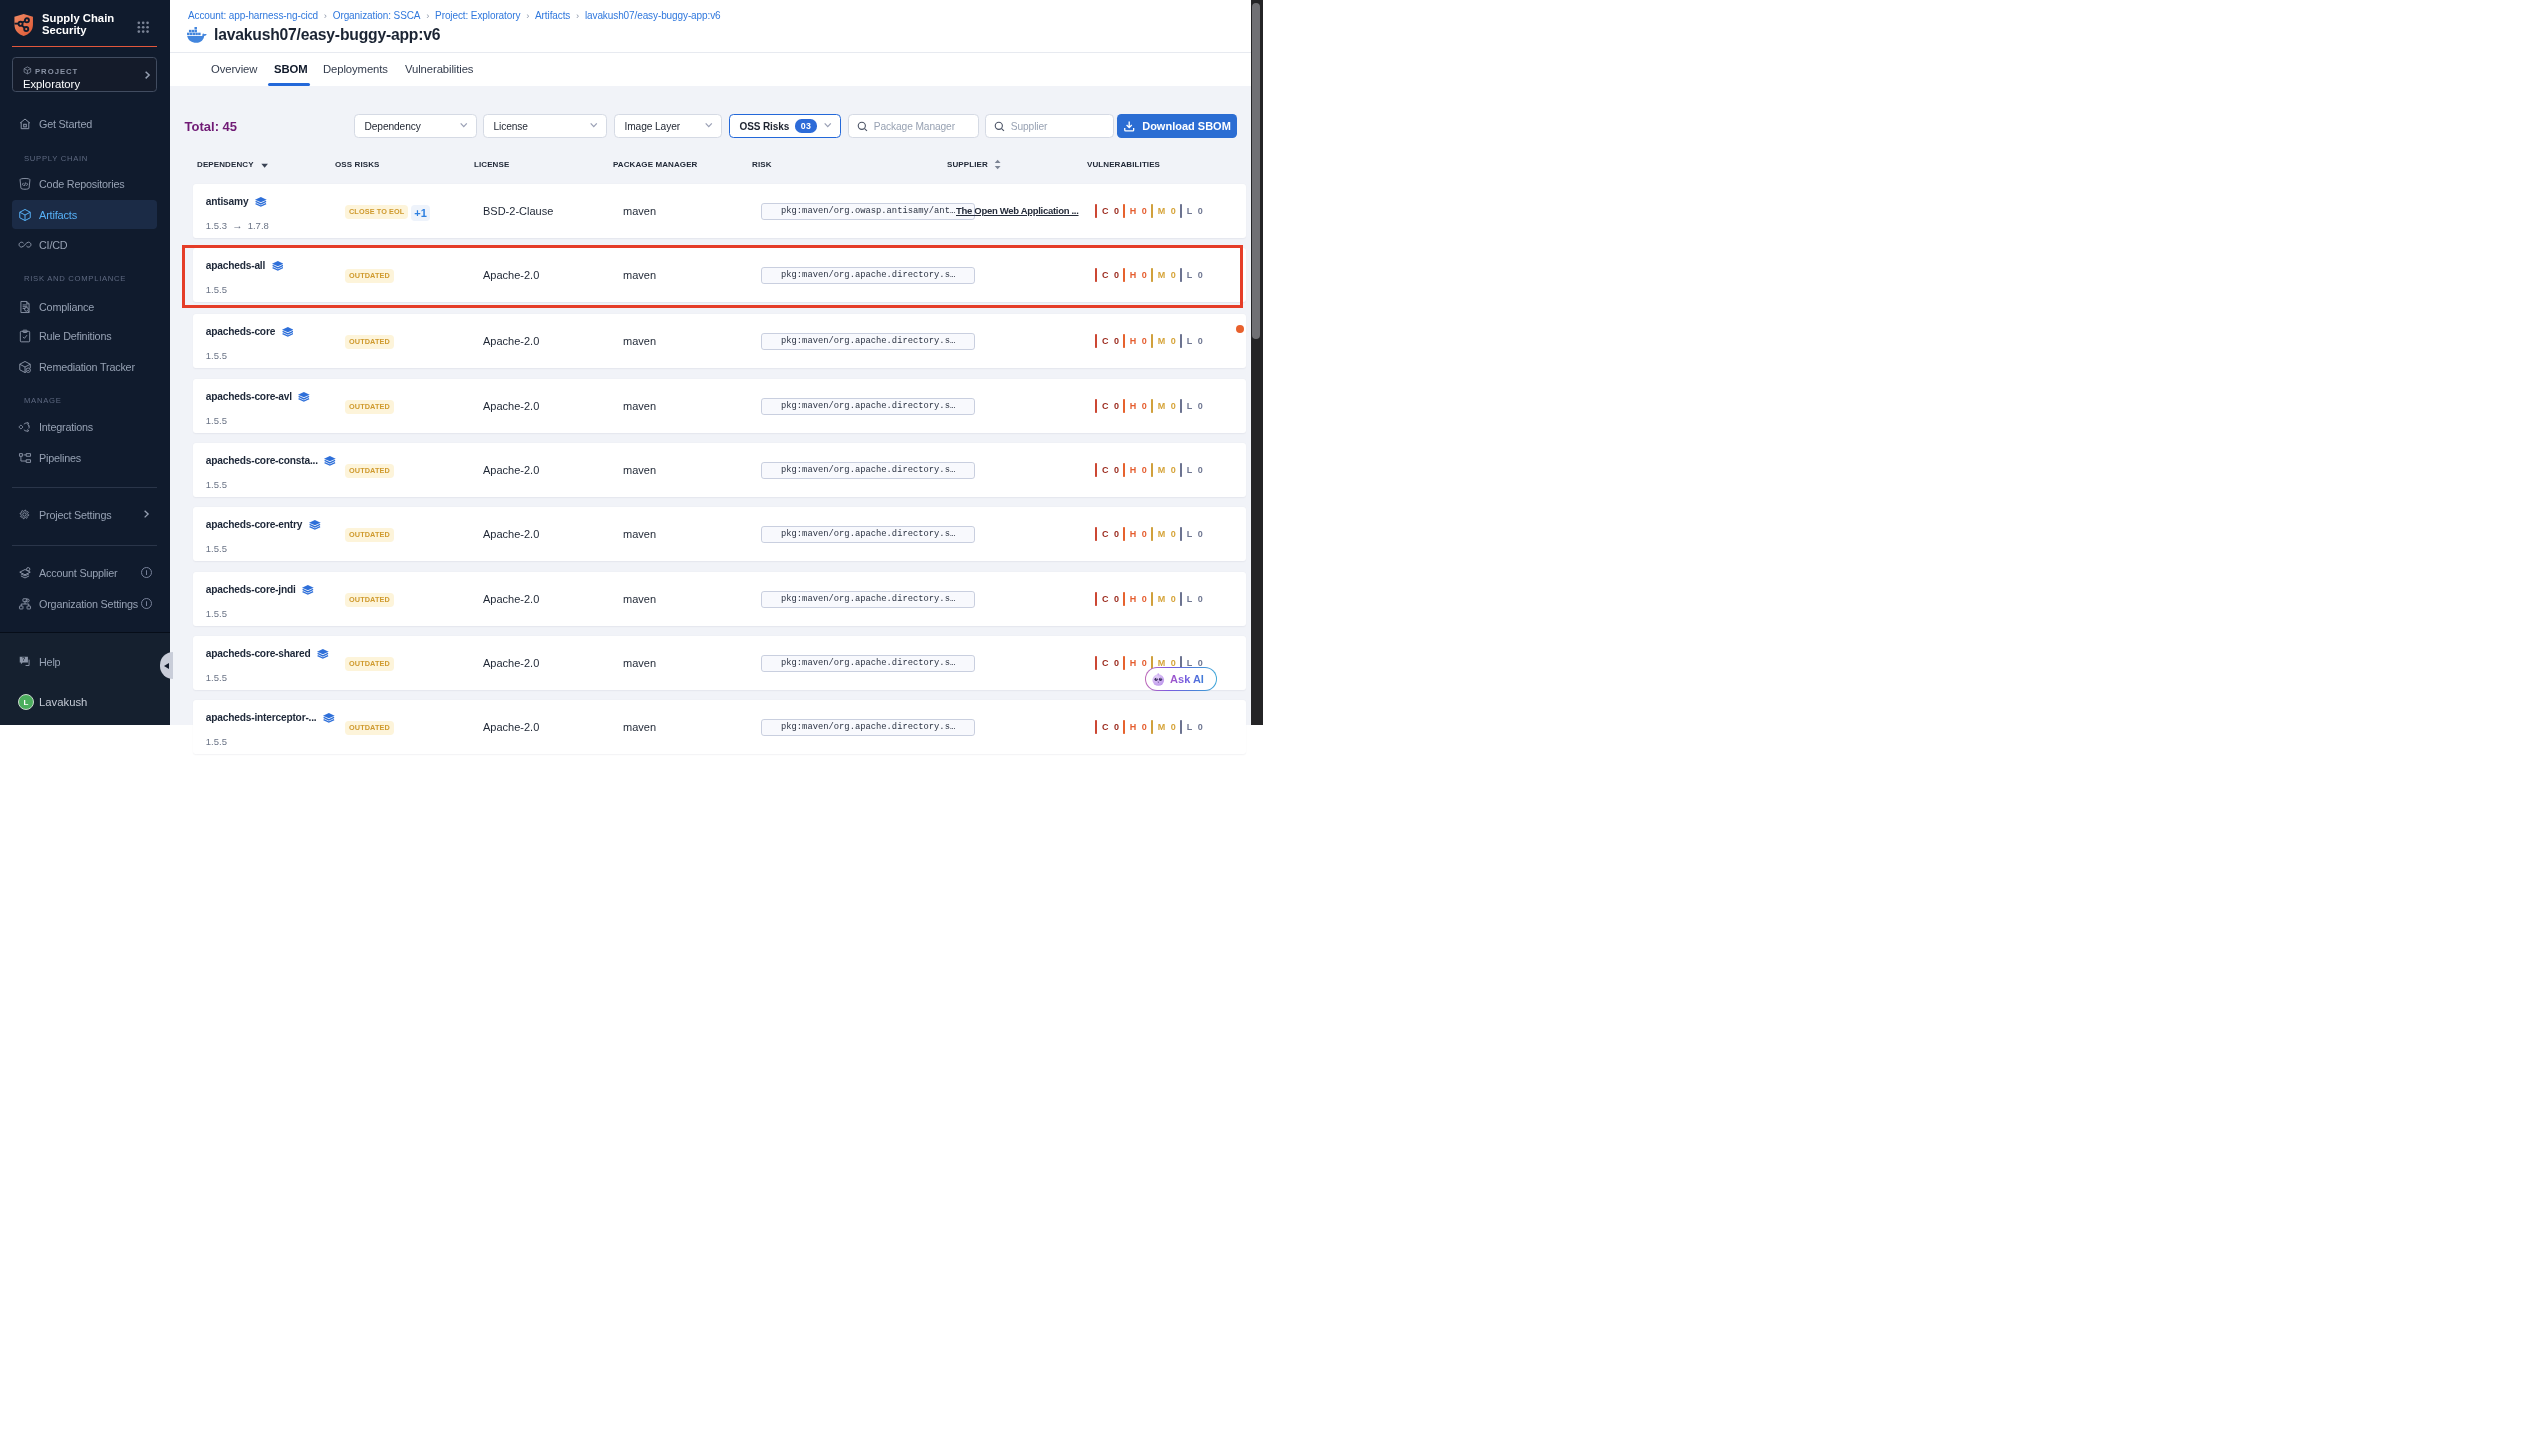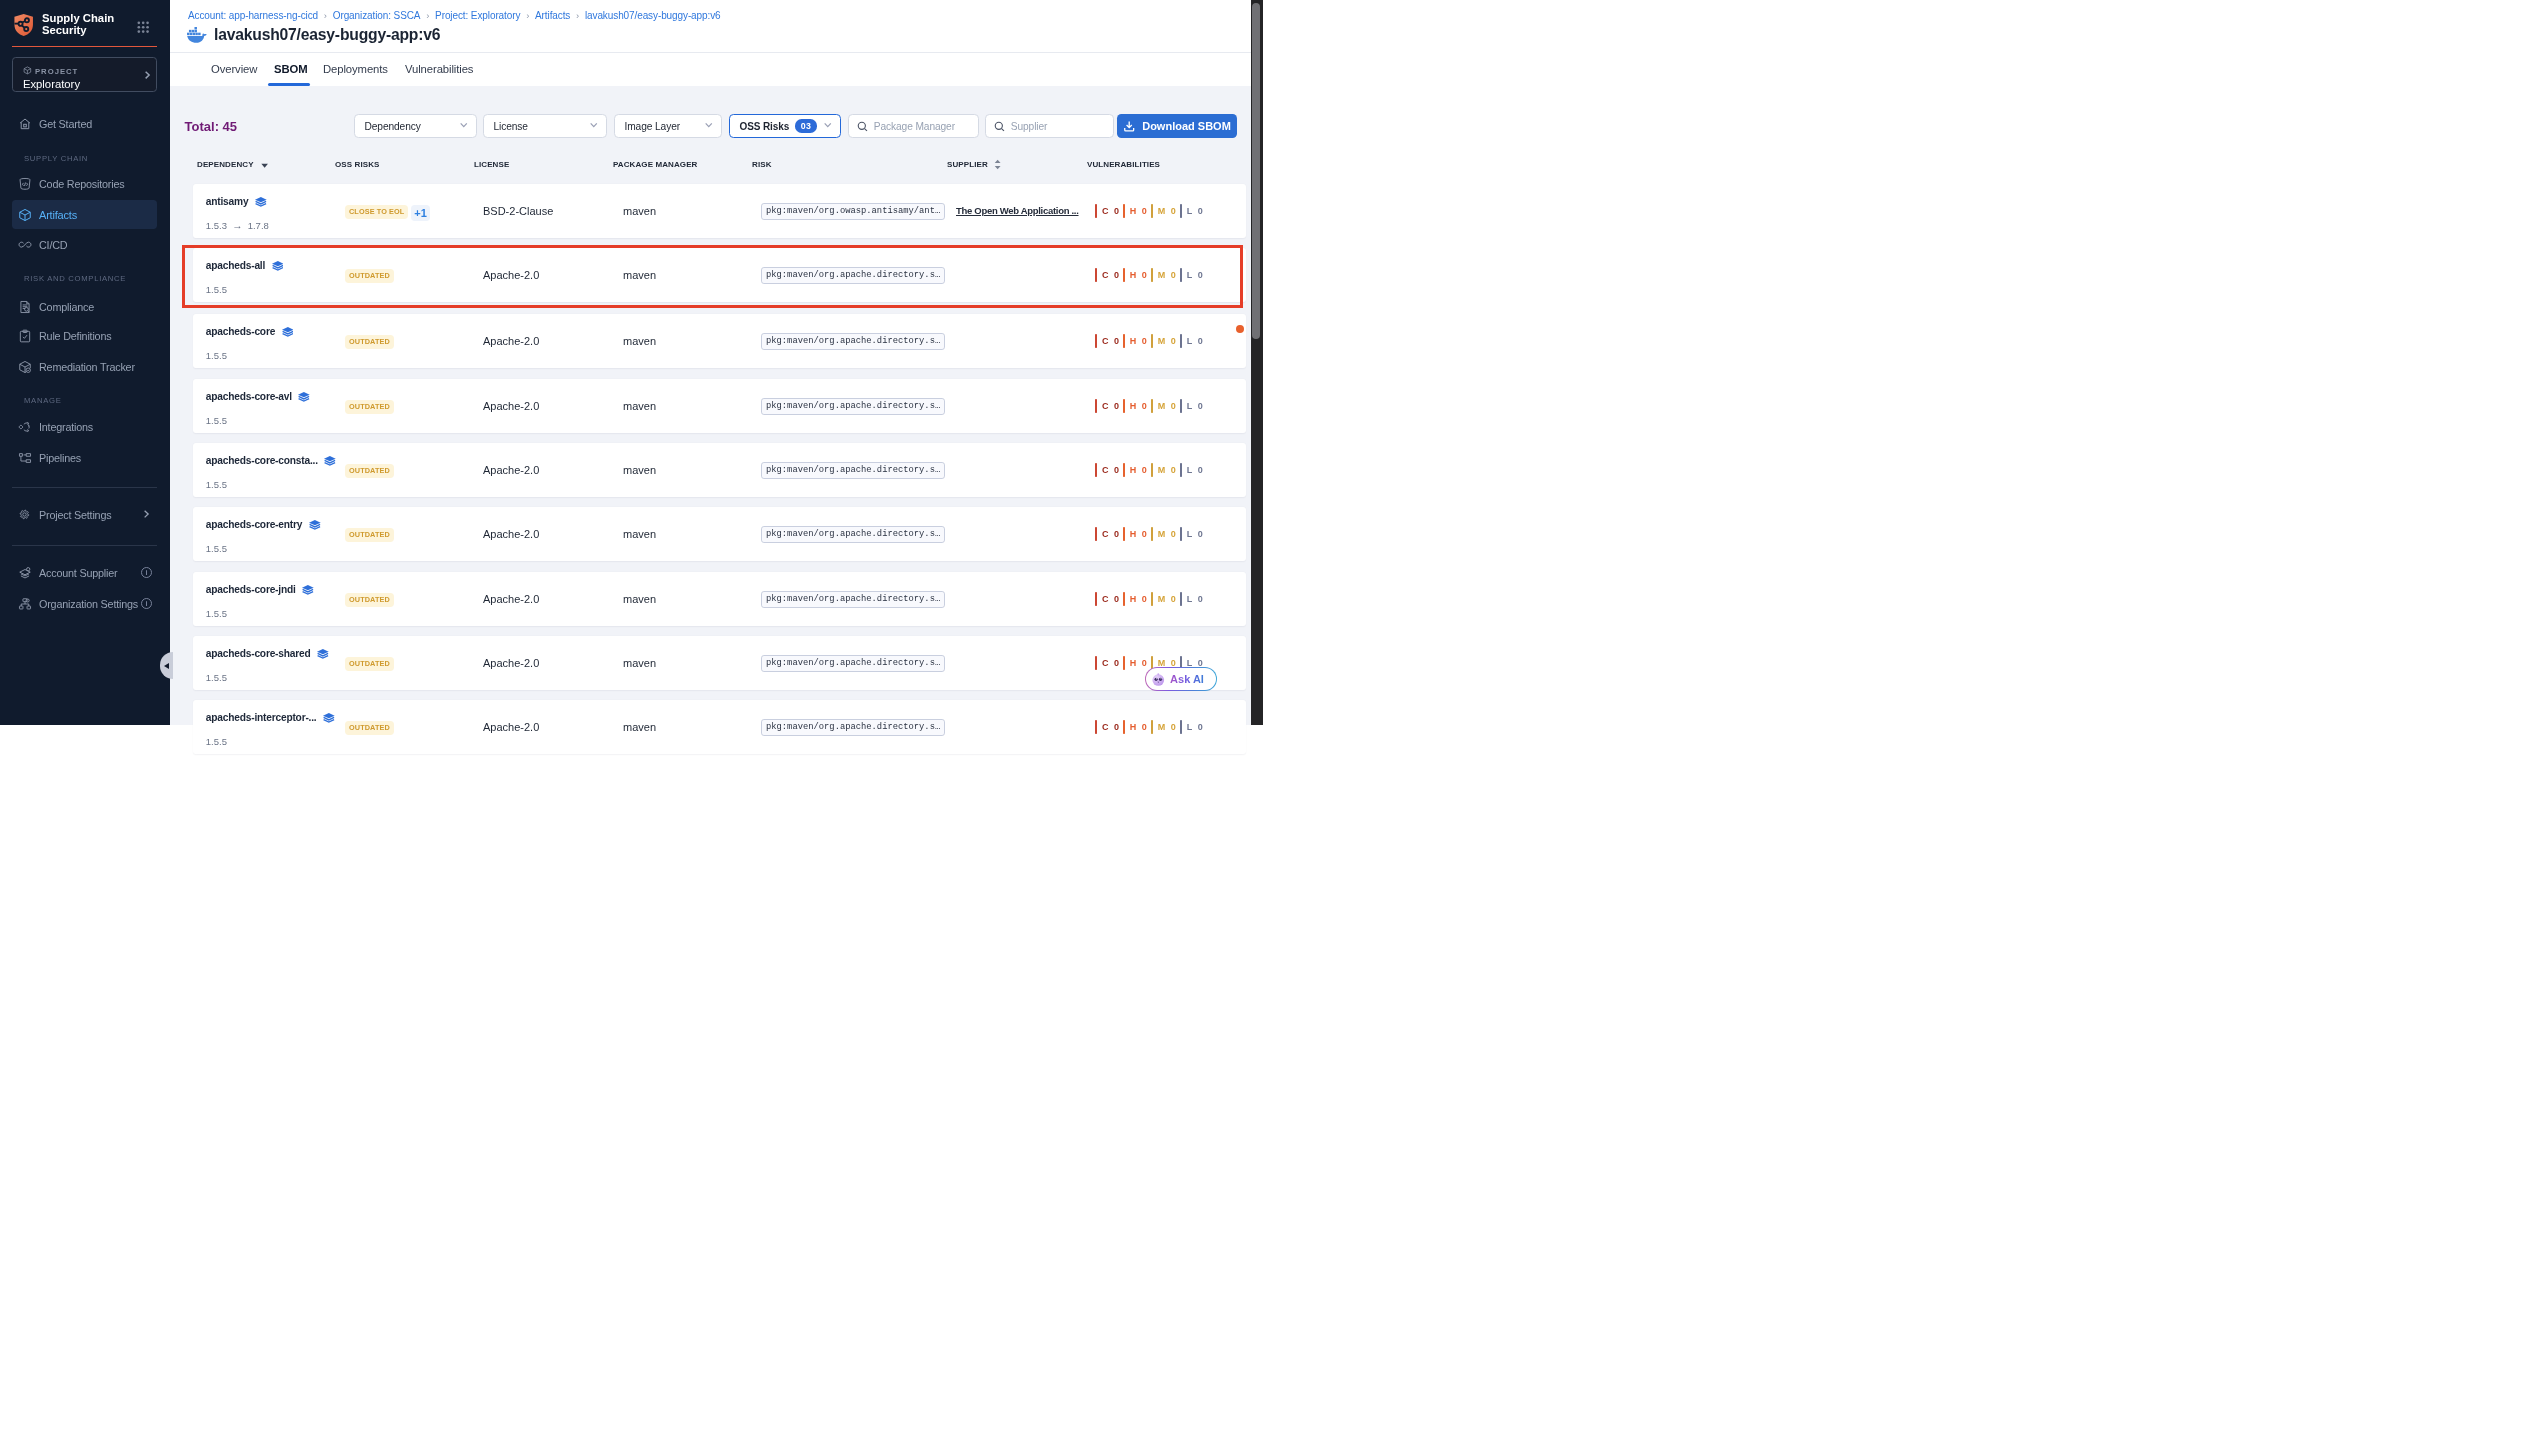--- a/index.html
+++ b/index.html
@@ -42,21 +42,21 @@
 
 .th { position:absolute; top:75px; font-size:8px; font-weight:700; color:#1f2736; letter-spacing:0.1px; }
 .card { position:absolute; left:14px; width:1053px; height:54px; background:#fff; border-radius:2.9px; box-shadow:0 0.7px 1.5px rgba(30,40,60,0.06);margin-left:9px; }
 .dep-name { position:absolute; left:12.8px; top:12.4px; font-size:10.2px; font-weight:700; color:#1d2738; letter-spacing:-0.2px; display:flex; align-items:center; }
 .dep-name svg { margin-left:6.6px; }
 .dep-ver { position:absolute; left:12.8px; top:36px; font-size:9.5px; color:#6b7486; display:flex; align-items:center; }
 .badge { position:absolute; left:152px; top:21px; height:13.5px; background:#fdf4da; border-radius:3.7px; color:#cf9a2e; font-size:7.3px; font-weight:700; letter-spacing:0.1px; display:flex; align-items:center; padding:0 4px; white-space:nowrap; }
 .plus1 { position:absolute; left:218px; top:20.5px; height:16px; width:19px; background:#eef3fb; border-radius:3.7px; color:#2f80e0; font-size:11px; font-weight:700; display:flex; align-items:center; justify-content:center; }
 .lic { position:absolute; left:290px; top:21px; font-size:11px; color:#1e2634; }
 .pm { position:absolute; left:430px; top:21px; font-size:11px; color:#1e2634; }
-.purl { position:absolute; left:568px; top:18.6px; height:17px; background:#f8f9fd; border:0.7px solid #c9cfdf; border-radius:2.9px; color:#2a3242; font-family:"Liberation Mono",monospace; font-size:8.8px; display:flex; align-items:center; padding:0 4px; }
+.purl { position:absolute; left:568px; top:18.6px; height:17px; background:#f8f9fd; border:0.7px solid #c9cfdf; border-radius:2.9px; color:#2a3242; font-family:"Liberation Mono",monospace; font-size:8.8px; display:flex; align-items:center; padding:0 19px; }
 .supp { position:absolute; left:763px; top:21px; font-size:9.5px; font-weight:700; color:#252c3a; letter-spacing:-0.3px; white-space:nowrap;text-decoration:underline; }
 .vulns { position:absolute; left:902px; top:20px; height:14px; display:flex; align-items:center; }
 .vbar { width:2.2px; height:14px; border-radius:0.7px; }
 .vtxt { font-size:9px; font-weight:700; letter-spacing:1.5px; margin:0 2.6px 0 4.7px; }
 
 
 #red-rect { position:absolute; left:182px; top:245px; width:1061px; height:63px; border:3.7px solid #e53d28; z-index:9; }
 #scrollbar { position:absolute; left:1251px; top:0; width:11.7px; height:725px; background:#242426; z-index:10; }
 #scrollthumb { position:absolute; left:1.1px; top:2.9px; width:8.4px; height:336px; background:#707074; border-radius:4px; }
 #orange-dot { position:absolute; left:1236px; top:325px; width:8px; height:8px; border-radius:50%; background:#e8602c; z-index:11; }
@@ -231,20 +231,34 @@
         <svg width="14" height="14" viewBox="0 0 24 24" fill="none" stroke="#8d97a9" stroke-width="1.6">
           <rect x="8.5" y="3" width="7" height="5" rx="0.8"></rect>
           <rect x="2.5" y="15.5" width="6" height="5" rx="0.8"></rect>
           <rect x="15.5" y="15.5" width="6" height="5" rx="0.8"></rect>
           <path d="M12 8 V12 M5.5 15.5 V12 H18.5 V15.5"></path>
           <circle cx="16.5" cy="6" r="2.6"></circle>
         </svg>
       </span>
     <span class="tx">Organization Settings</span>
     <span class="sb-info" style="top:7.3px">i</span>
+  </div>
+  <div id="sb-bottom">
+    <div class="sb-item" style="top:16px">
+      <span class="ic">
+          <svg width="14" height="14" viewBox="0 0 24 24" style="font-size:14.8px">
+            <path d="M3 3 H17 V13 H8 L5 16 V13 H3 Z" fill="#8d97a9"></path>
+            <path d="M19 8 V18 H13" fill="none" stroke="#8d97a9" stroke-width="1.6"></path>
+            <text x="7" y="11" font-size="9" fill="#15202f" font-weight="bold">?</text>
+          </svg>
+        </span>
+      <span class="tx">Help</span>
+    </div>
+    <div class="abs" style="left:18px;top:61px;width:16px;height:16px;border-radius:50%;background:#4cae5d;border:1.1px solid #c9d8cc;color:#fff;font-size:8px;font-weight:700;display:flex;align-items:center;justify-content:center">L</div>
+    <div class="abs" style="left:39px;top:63px;color:#c3c9d4;font-size:11.3px">Lavakush</div>
   </div>
   <div id="collapse">
       <div class="tri"></div>
     </div>
 </div>
 <div id="main">
   <div id="topbar">
     <div id="crumbs">Account: app-harness-ng-cicd<span class="sep">›</span>Organization: SSCA<span class="sep">›</span>Project: Exploratory<span class="sep">›</span>Artifacts<span class="sep">›</span>lavakush07/easy-buggy-app:v6</div>
     <svg class="abs" style="left:17px;top:27px" width="20.5" height="17.5" viewBox="0 0 28 24">
       <g fill="#4285dd">

